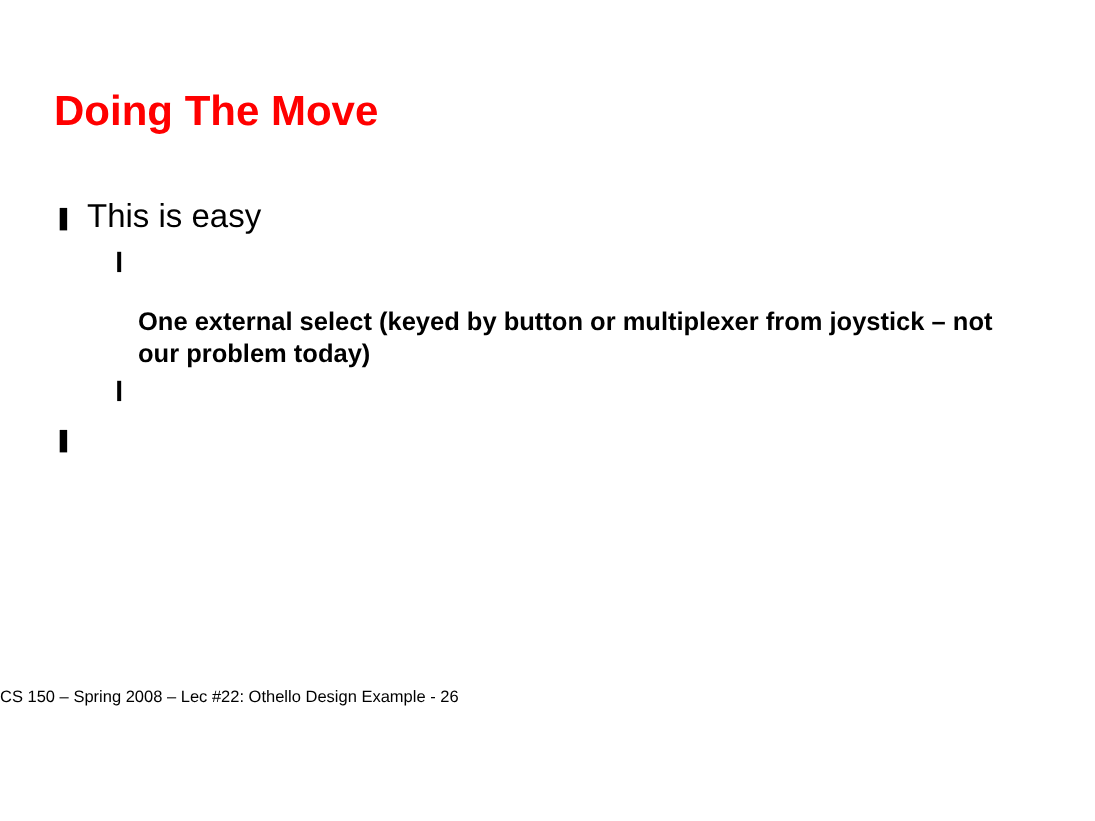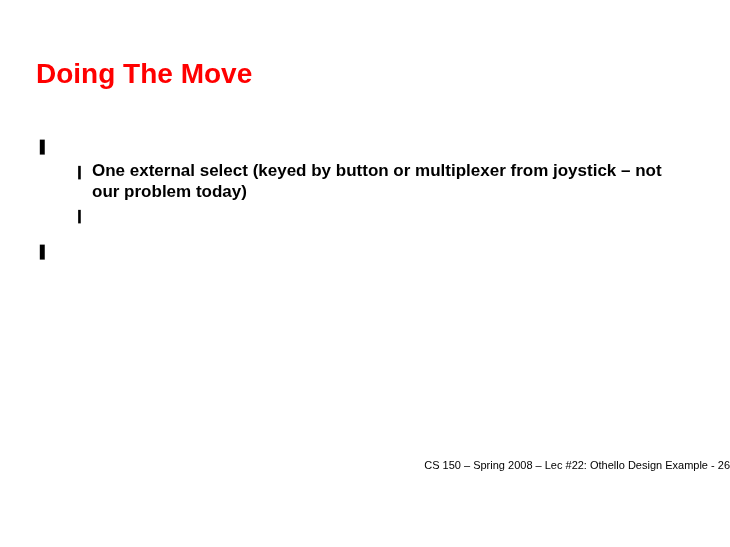--- a/index.html
+++ b/index.html
@@ -66,43 +66,45 @@
     font-family: "Segoe UI Symbol", "Arial Unicode MS", sans-serif;
     font-size: 13px;
     margin-right: 6px;
     margin-top: 4px;
     width: 12px;
     flex: 0 0 auto;
     color: #000;
   }
   .lvl2 .txt {
     max-width: 600px;
+    margin-top: 42px;
   }
   .footer {
     position: absolute;
     bottom: 12px;
     left: 0;
     right: 0;
-    text-align: right;
+    text-align: left;
     font-family: Arial, Helvetica, sans-serif;
     font-size: 11px;
     color: #000;
   }
 </style>
 </head>
 <body>
 
 <div class="slide">
 
   <div class="title">Doing The Move</div>
 
   <div class="body">
 
     <div class="lvl1">
       <span class="bullet">❚</span>
+      <span class="txt">This is easy</span>
     </div>
 
     <div class="lvl2-group">
       <div class="lvl2">
         <span class="bullet">❙</span>
         <span class="txt">One external select (keyed by button or multiplexer from joystick – not our problem today)</span>
       </div>
       <div class="lvl2">
         <span class="bullet">❙</span>
       </div>

